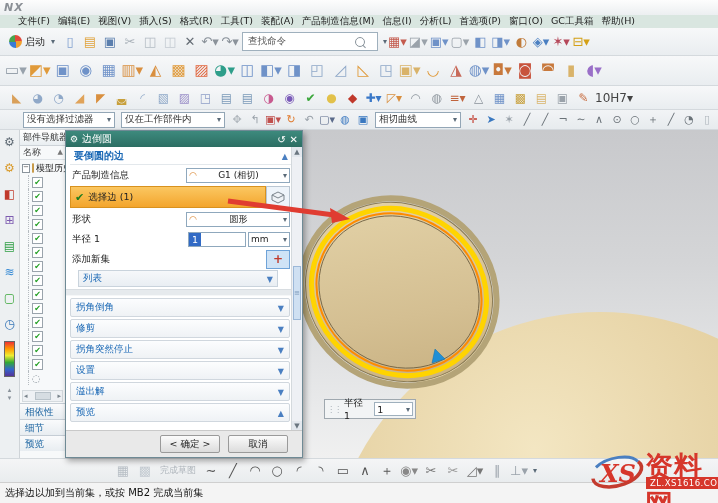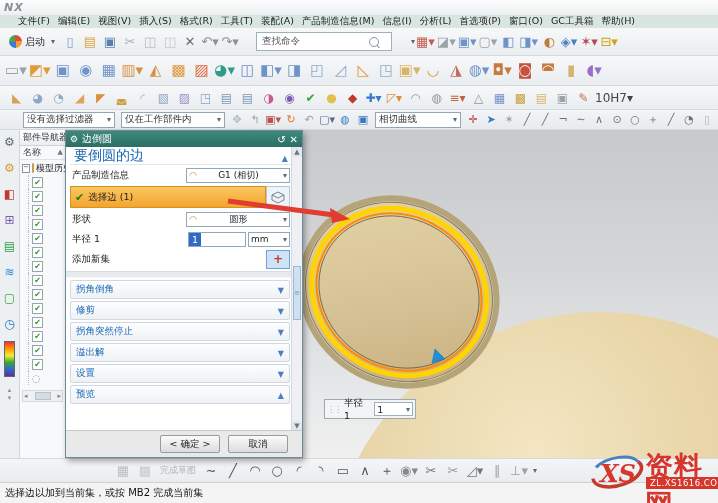--- a/index.html
+++ b/index.html
@@ -22,21 +22,21 @@
   .iconlist{display:flex;align-items:center;}
   .tbi{display:inline-flex;align-items:center;justify-content:center;min-width:18px;height:20px;
        font-size:13px;margin:0 1px;border-radius:2px;cursor:default;line-height:1;}
   #tb2 .tbi{min-width:21px;height:24px;font-size:15px;}
   #tb3 .tbi{min-width:19px;height:19px;font-size:12px;}
   #selbar .tbi{min-width:16px;height:16px;font-size:11px;}
   .startbtn{display:flex;align-items:center;gap:3px;font-size:10px;padding:0 5px;height:22px;}
   .swirl{width:13px;height:13px;border-radius:50%;
          background:conic-gradient(#e2493b 0 25%,#f0a030 25% 50%,#3a7bd5 50% 75%,#49a54d 75% 100%);}
   .searchbox{display:flex;align-items:center;background:#fff;border:1px solid #9fb0bd;height:17px;
-             width:128px;margin:0 16px;padding:0 3px;font-size:9.5px;color:#555;}
+             width:128px;margin:0 2px;padding:0 3px;font-size:9.5px;color:#555;}
   .searchbox input{border:none;outline:none;width:105px;font-size:9.5px;color:#555;
                    font-family:"DejaVu Sans",sans-serif;background:transparent;}
   .mag{width:8px;height:8px;border:1.4px solid #8a949c;border-radius:50%;position:relative;}
   .mag::after{content:"";position:absolute;width:4px;height:1.4px;background:#8a949c;transform:rotate(45deg);
               left:6px;top:8px;}
   .ddl{display:flex;align-items:center;justify-content:space-between;background:#fff;border:1px solid #93a6b6;
        height:16px;font-size:9.5px;padding:0 3px;margin:0 3px;box-sizing:border-box;color:#333;}
   .caret{color:#5a6a78;font-size:8px;margin-left:3px;}
   
   .main{position:absolute;left:0;top:130px;width:718px;height:328px;background:#d7d8da;}
@@ -74,22 +74,22 @@
   .grip{color:#a5adb4;font-size:8px;letter-spacing:-1px;}
   .radval{background:#fff;border:1px solid #9fb0bd;height:14px;display:flex;align-items:center;
           justify-content:space-between;width:40px;padding:0 2px;box-sizing:border-box;}
   
   .dialog{position:absolute;left:65px;top:0;width:238px;height:328px;background:#fff;border:1px solid #6f8a95;
           box-shadow:2px 3px 6px rgba(0,0,0,.35);z-index:5;box-sizing:border-box;}
   .dtitle{height:16px;background:linear-gradient(#3d8a7d,#2c6e63);color:#fff;display:flex;align-items:center;
           font-size:10px;padding:0 4px;gap:4px;}
   .dtitle .sp{flex:1;}
   .dbody{position:absolute;left:0;top:16px;right:10px;bottom:26px;overflow:hidden;padding:0 0 0 4px;}
-  .grouphdr{height:17px;display:flex;align-items:center;justify-content:space-between;color:#1a68b5;font-size:14px;
-            padding:0 4px;border-bottom:1px solid #e3e8ec;}
+  .grouphdr{height:17px;display:flex;align-items:center;justify-content:space-between;color:#1a68b5;font-size:10px;
+            padding:0 4px;border-bottom:1px solid #e3e8ec;font-weight:bold;}
   .drow{height:20px;display:flex;align-items:center;justify-content:space-between;font-size:9.5px;padding:0 2px;}
   .dlabel{color:#222;white-space:nowrap;}
   .ddd{display:flex;align-items:center;background:#fff;border:1px solid #8fa8bd;height:15px;width:104px;
        font-size:9px;padding:0 2px;justify-content:space-between;box-sizing:border-box;}
   .micon{font-size:9px;}
   .selrow{height:20px;margin:1px 26px 1px 0;background:linear-gradient(#fbc761,#f3a52d);border:1px solid #d8921f;
           display:flex;align-items:center;gap:4px;font-size:9.5px;padding:0 4px;position:relative;}
   .selrow .chk{color:#1f7d1f;font-weight:bold;font-size:11px;}
   .cubebtn{position:absolute;right:-25px;top:-1px;width:22px;height:20px;background:#eef4fa;border:1px solid #b9c6d2;
            display:flex;align-items:center;justify-content:center;}
@@ -414,20 +414,25 @@
           </div>
         <div class="trow">
             <span class="pend">◌</span>
           </div>
       </div>
       <div class="hscroll">
         <span>◂</span>
         <span class="hthumb"></span>
         <span>▸</span>
       </div>
+      <div>
+          <div class="navtab">相依性</div>
+          <div class="navtab">细节</div>
+          <div class="navtab">预览</div>
+        </div>
     </div>
 
     <div class="dialog">
       <div class="dtitle">
         <span style="font-size:9px;">⚙</span>
         <span>边倒圆</span>
         <span class="sp"></span>
         <span style="font-size:10px;">↺</span>
         <span style="font-size:10px;">✕</span>
       </div>
@@ -478,42 +483,46 @@
               <span class="caret">▾</span>
             </div>
           </div>
         </div>
 
         <div class="drow">
           <span class="dlabel">添加新集</span>
           <div class="addbtn">+</div>
         </div>
 
+        <div class="listbar">
+          <span>列表</span>
+          <span class="chev"></span>
+        </div>
 
         <div class="spacer"></div>
 
         <div>
             <div class="secbar">
             <span>拐角倒角</span>
             <span class="chev"></span>
           </div>
             <div class="secbar">
             <span>修剪</span>
             <span class="chev"></span>
           </div>
             <div class="secbar">
             <span>拐角突然停止</span>
             <span class="chev"></span>
           </div>
             <div class="secbar">
+            <span>设置</span>
+            <span class="chev"></span>
+          </div>
+            <div class="secbar">
             <span>溢出解</span>
-            <span class="chev"></span>
-          </div>
-            <div class="secbar">
-            <span>设置</span>
             <span class="chev"></span>
           </div>
           </div>
 
         <div class="secbar">
           <span>预览</span>
           <span class="chev up"></span>
         </div>
 
       </div>

